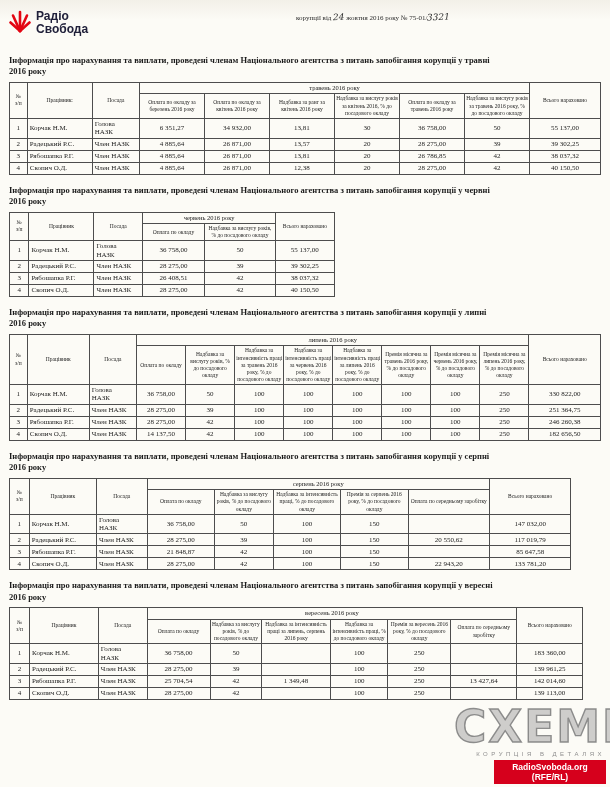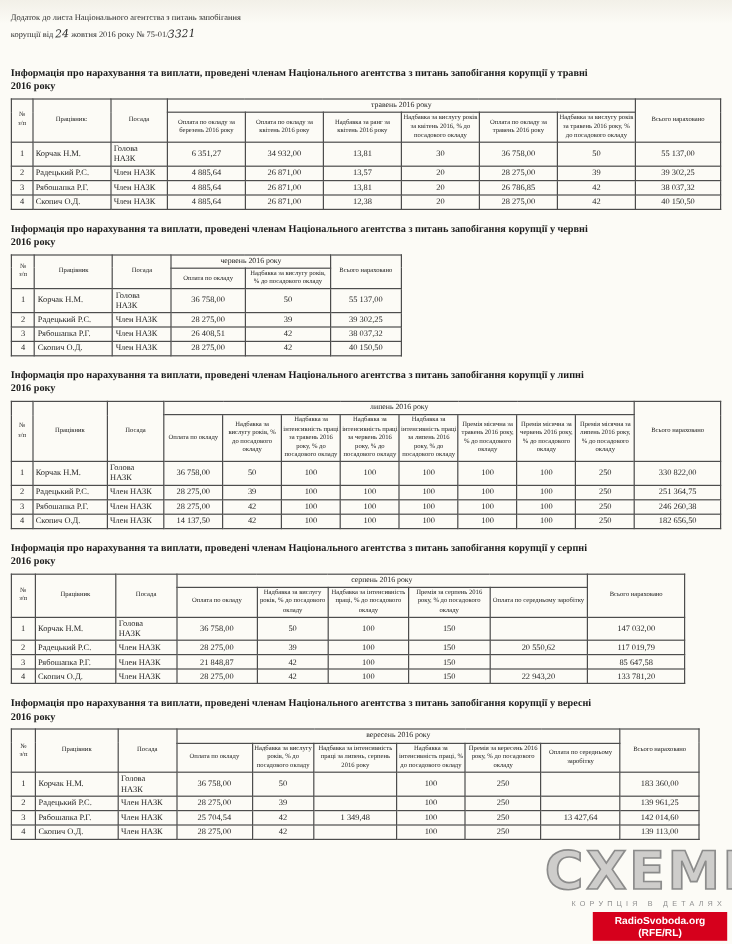--- a/index.html
+++ b/index.html
@@ -37,22 +37,38 @@
             color:#8f8f8f; margin:2px 1px 3px 0; }
   .wm-badge { background:#d6001c; color:#fff; font-family:"Liberation Sans", sans-serif;
               font-weight:bold; font-size:8.5px; padding:2px 4px; text-align:center;margin-left:40px; }
 </style>
 </head>
 <body>
 
 <div class="page">
 
   <header class="doc-header">
+    <div class="logo">
+      <span>
+        <svg width="22" height="24" viewBox="0 0 22 24" aria-hidden="true">
+          <g stroke="#e30613" stroke-width="2.6" stroke-linecap="round" fill="none">
+            <path d="M11 22 L11 3"></path>
+            <path d="M11 22 L4 6.5"></path>
+            <path d="M11 22 L18 6.5"></path>
+            <path d="M11 22 L1.5 13.5"></path>
+            <path d="M11 22 L20.5 13.5"></path>
+          </g>
+        </svg>
+      </span>
+      <span class="logo-text">
+        <span>Радіо</span><br>
+        <span>Свобода</span>
+      </span>
+    </div>
     <div class="appendix">
-      <div>Додаток до листа Національного агентства з питань запобігання</div>
       <div>
         <span>корупції від </span><span class="hand">24</span><span> жовтня 2016 року № 75-01/</span><span class="hand">3321</span>
       </div>
     </div>
   </header>
 
   <section class="tbl-section">
     <h2 class="tbl-title">Інформація про нарахування та виплати, проведені членам Національного агентства з питань запобігання корупції у травні
 2016 року</h2>
     <div class="tbl tw-100">

